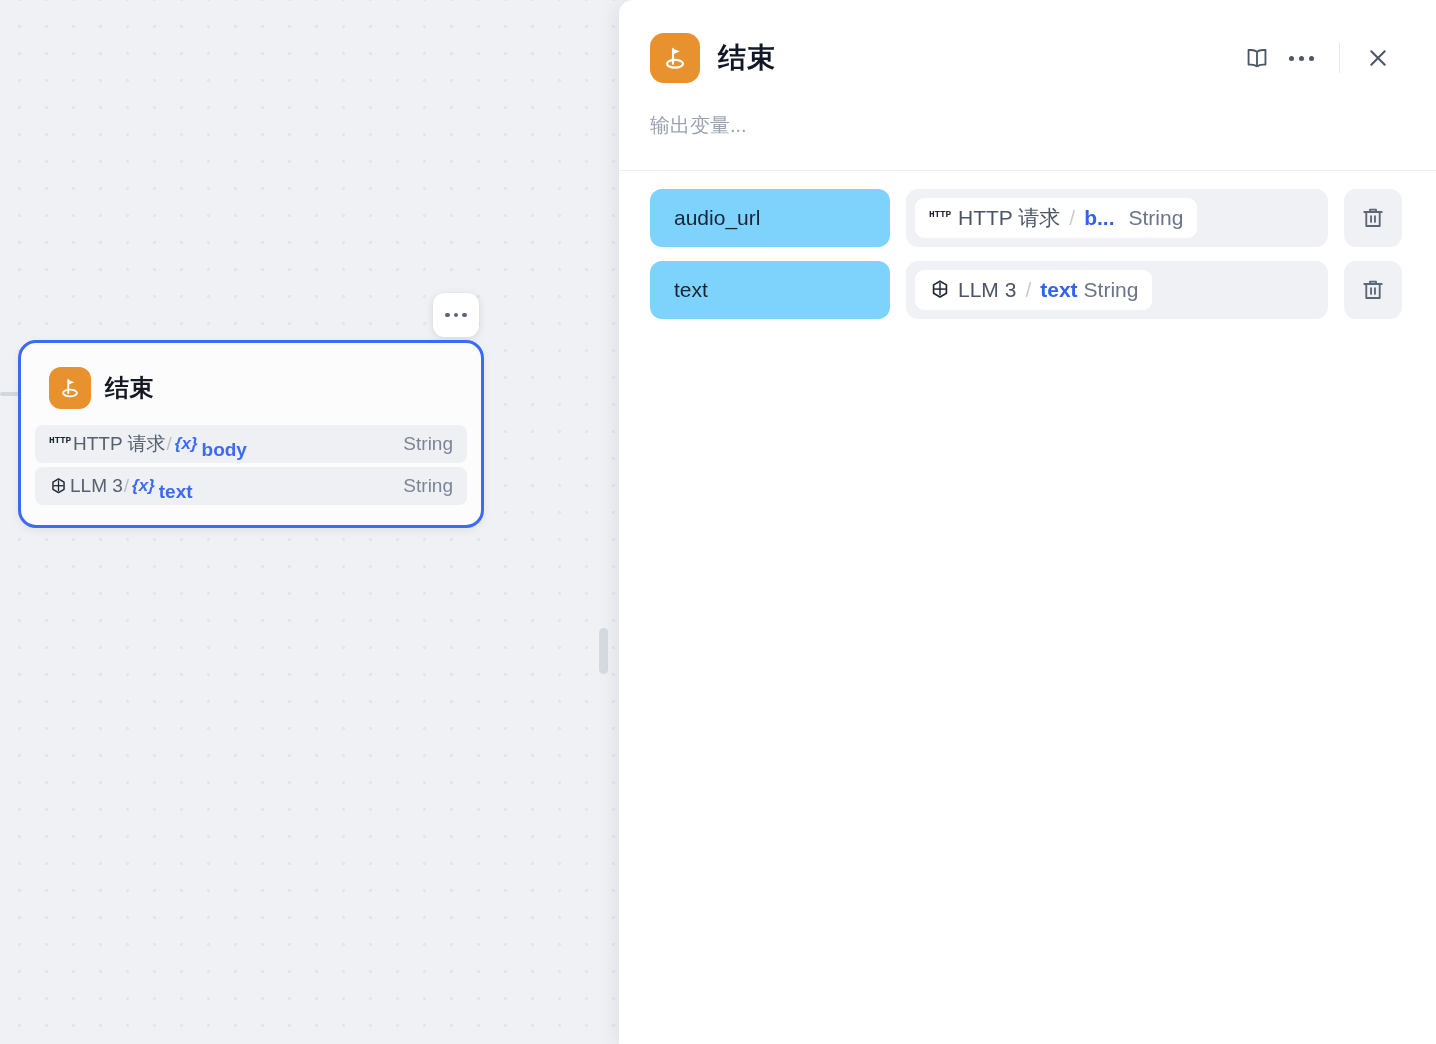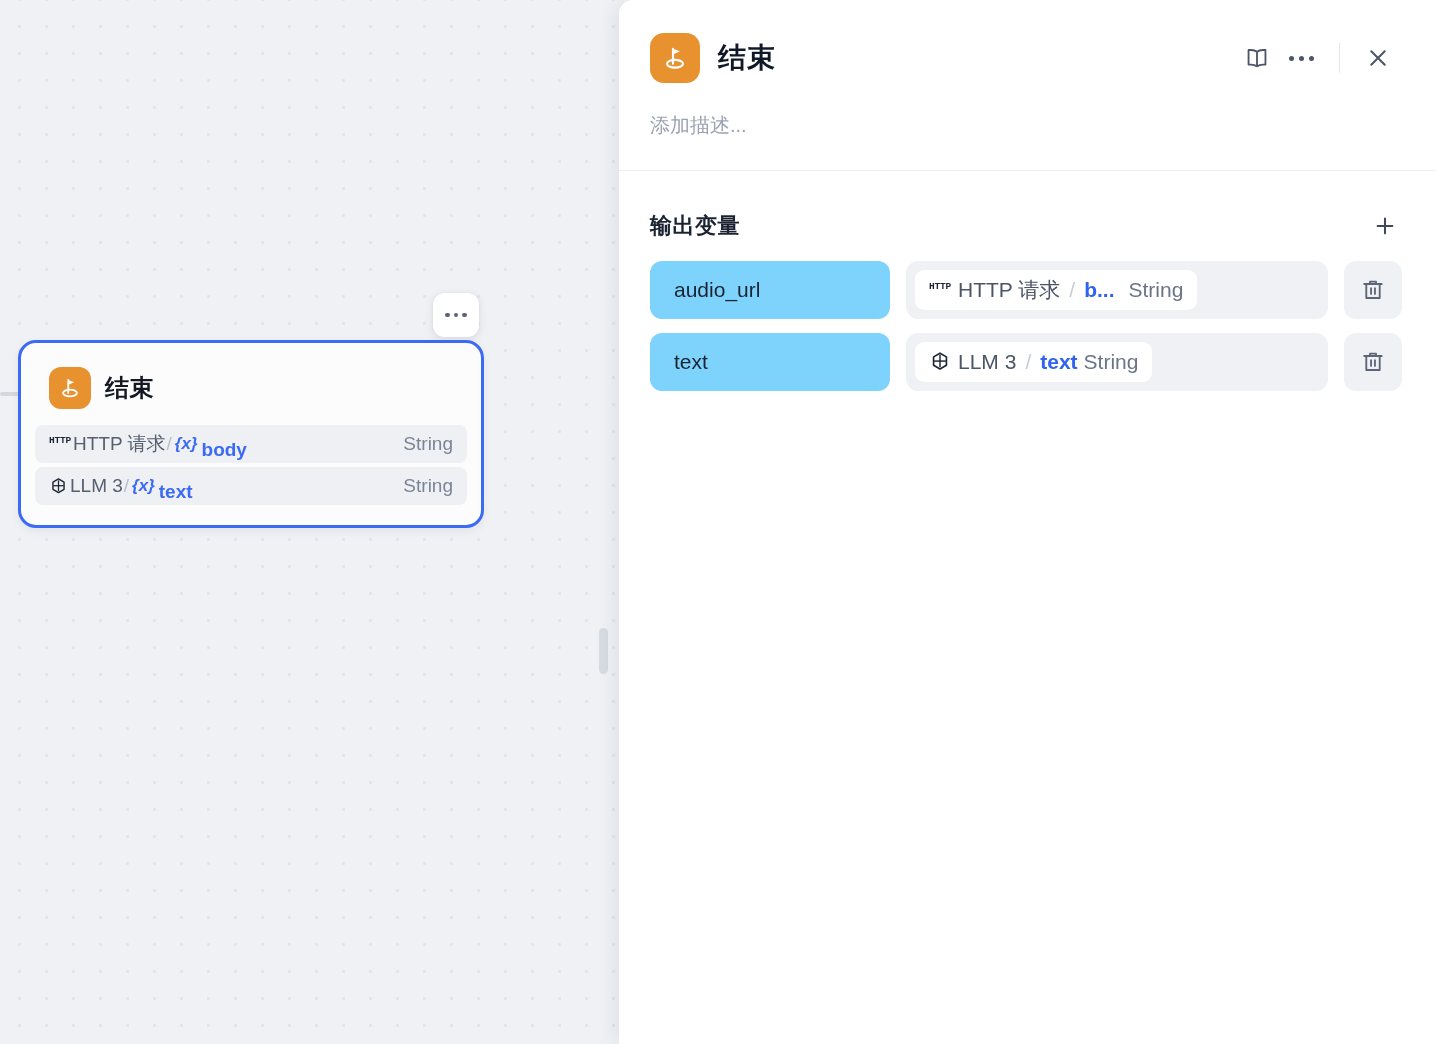--- a/index.html
+++ b/index.html
@@ -411,32 +411,24 @@
         </div>
         <div class="vdivider"></div>
         <div class="hbtn">
           <svg width="26" height="26" viewBox="0 0 24 24" fill="none" aria-hidden="true">
             <path d="M5.8 5.8L18.2 18.2M18.2 5.8L5.8 18.2" stroke="#4d5668" stroke-width="1.9" stroke-linecap="round"></path>
           </svg>
         </div>
       </div>
     </div>
 
-    <div class="panel-desc">添加描述...</div>
+    <div class="panel-desc">输出变量...</div>
 
     <div class="panel-hr"></div>
 
-    <div class="section-head">
-      <div class="section-title">输出变量</div>
-      <div class="add-btn">
-        <svg width="26" height="26" viewBox="0 0 24 24" fill="none" aria-hidden="true">
-          <path d="M12 5.2V18.8M5.2 12H18.8" stroke="#3f4858" stroke-width="1.9" stroke-linecap="round"></path>
-        </svg>
-      </div>
-    </div>
 
     <div class="var-list">
 
       <div class="var-row">
         <div class="var-name-box">audio_url</div>
         <div class="var-value-box">
           <div class="chip">
             <span class="src-icon">
               <span class="http-badge">HTTP</span>
             </span>

